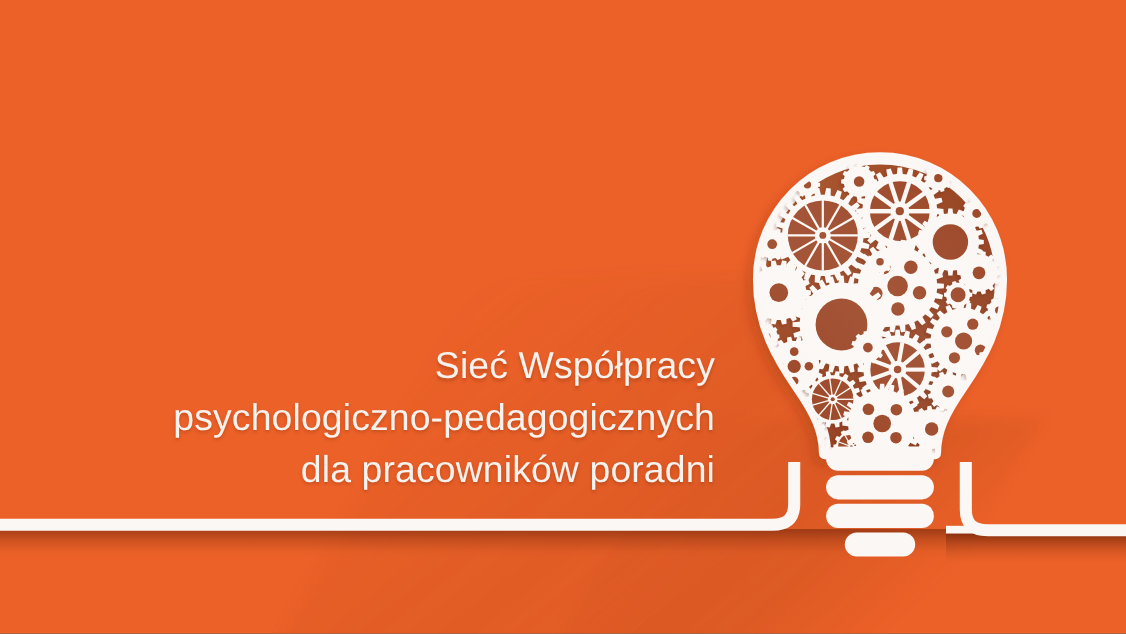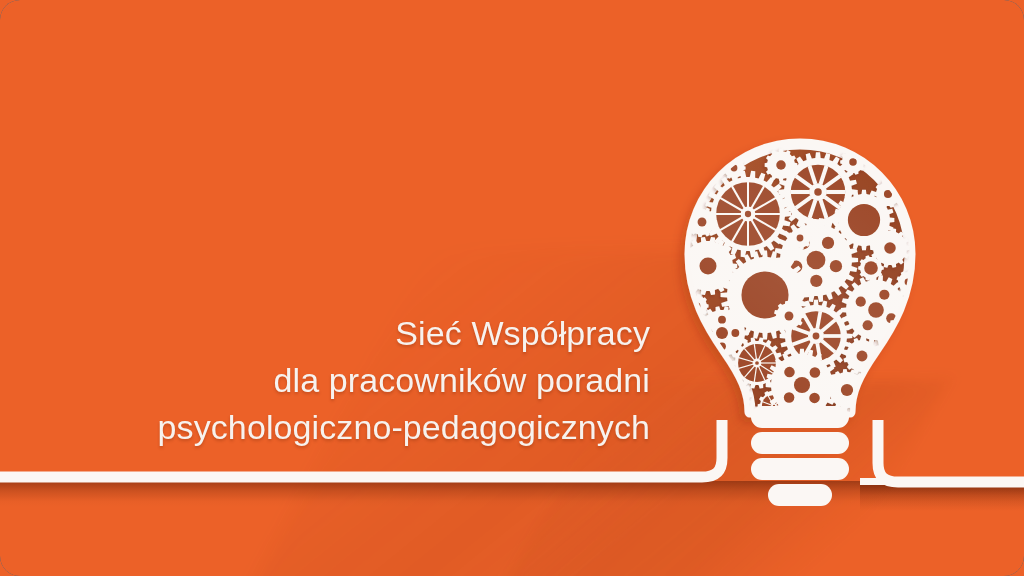--- a/index.html
+++ b/index.html
@@ -4,21 +4,20 @@
 <style>
   html,body{margin:0;padding:0;}
   body{
     width:1024px;height:576px;overflow:hidden;
     font-family:"Liberation Sans","DejaVu Sans",sans-serif;
     background:#EC6128;
   }
   #slide{
     position:relative;width:1024px;height:576px;overflow:hidden;
     background:#0369a1;
-    border-radius:20px;
   }
 
   
   .bg-base{position:absolute;inset:0;background:#EC6128;}
 
   
   .bulb-cast-shadow{
     position:absolute;
     left:430px;top:250px;width:460px;height:360px;
     background:linear-gradient(125deg, rgba(120,40,10,0.00) 0%, rgba(125,42,12,0.055) 30%, rgba(125,42,12,0.10) 55%, rgba(125,42,12,0.00) 88%);
@@ -81,22 +80,22 @@
   <div class="bulb-cast-shadow"></div>
   <div class="bulb-cast-shadow2"></div>
 
   <div class="rule-shadow"></div>
   <div class="rule-shadow-r"></div>
   <div class="rule rule-left"></div>
   <div class="rule rule-right"></div>
 
   <div class="headline">
     <span class="ln">Sieć Współpracy</span>
+    <span class="ln">psychologiczno-pedagogicznych</span>
     <span class="ln">dla pracowników poradni</span>
-    <span class="ln">psychologiczno-pedagogicznych</span>
   </div>
 
   <div id="bulb-wrap">
     <svg id="bulb-svg" viewBox="0 0 300 400" xmlns="http://www.w3.org/2000/svg">
       <defs>
         <clipPath id="glassClip">
           <path d="M150 24 C 89 24 40 73 40 134 C 40 176 58 206 76 232
                    C 92 255 100 272 100 292 L 200 292 C 200 272 208 255 224 232
                    C 242 206 260 176 260 134 C 260 73 211 24 150 24 Z"></path>
         </clipPath>

